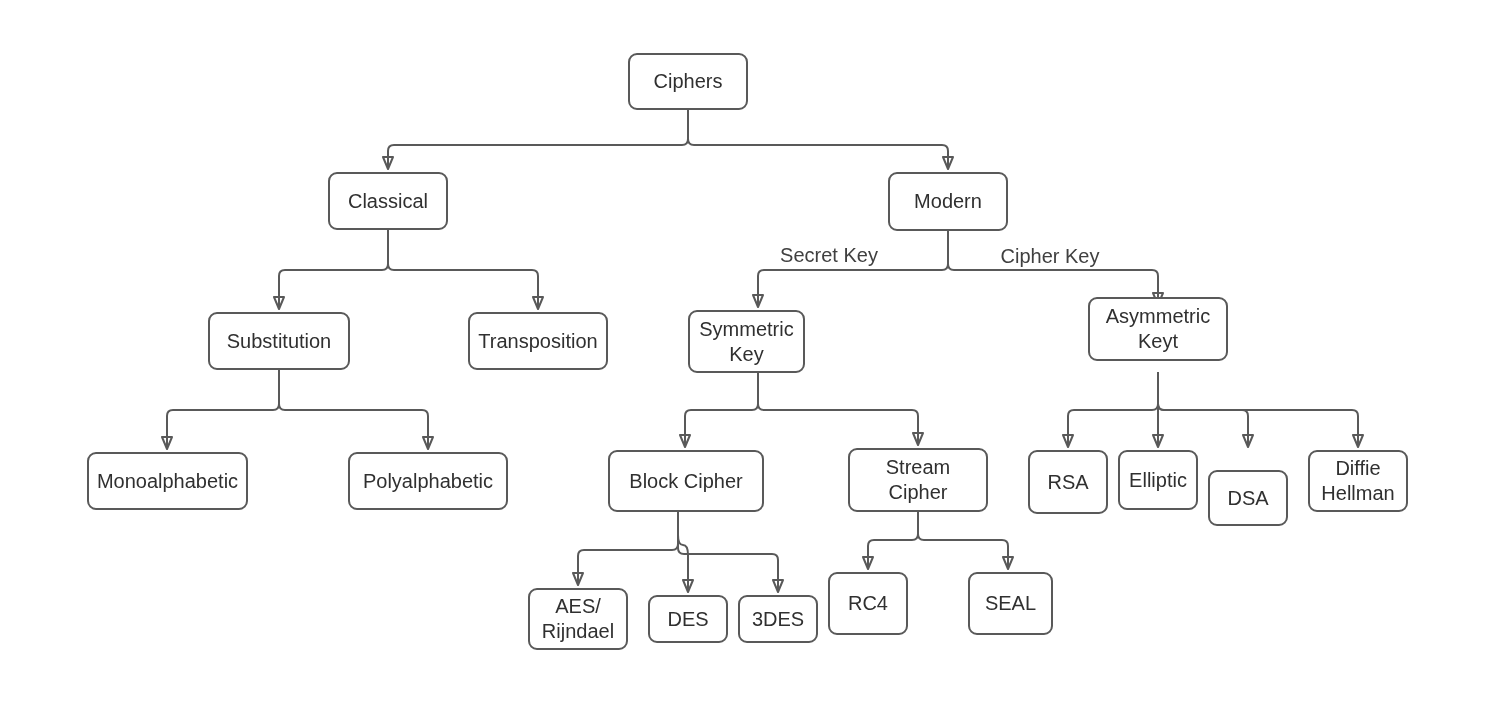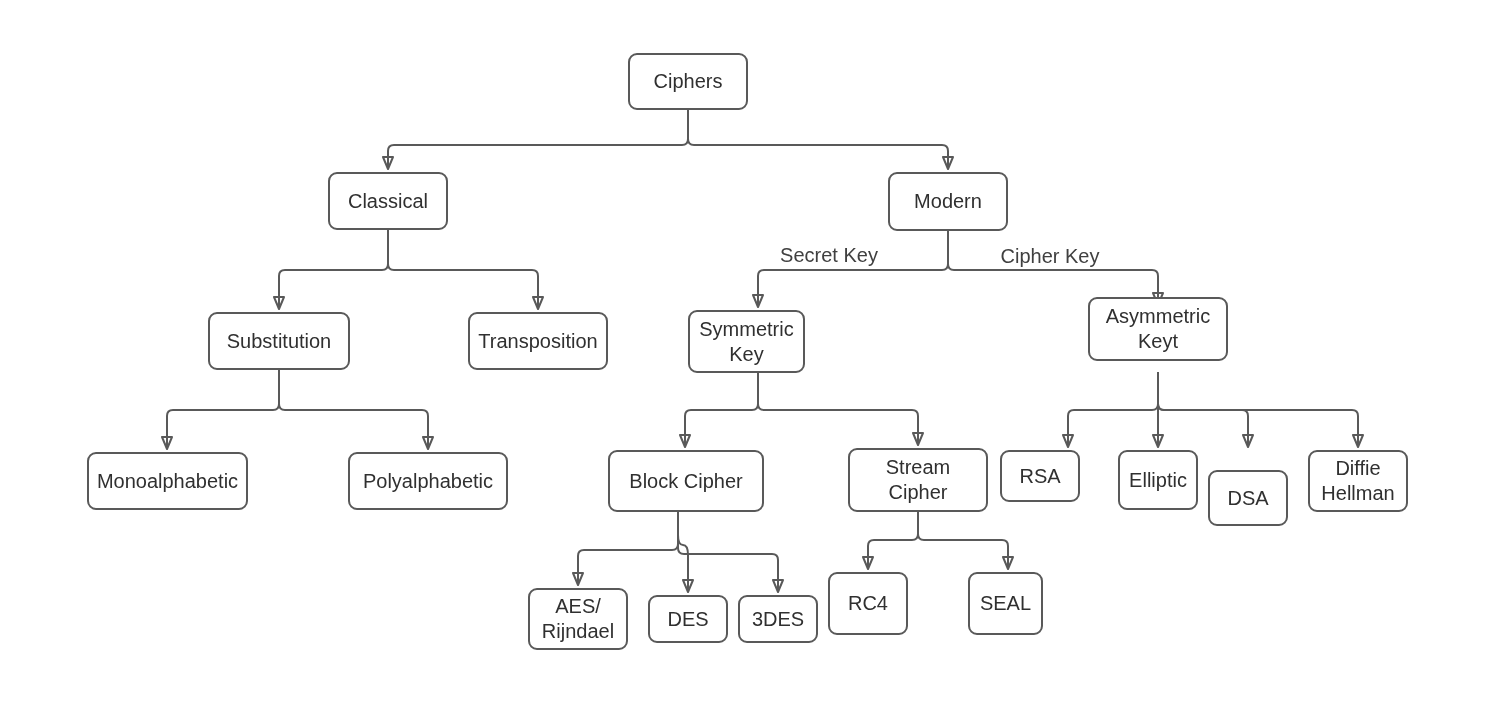--- a/index.html
+++ b/index.html
@@ -125,21 +125,21 @@
 
   <div class="node" style="left:608px; top:450px; width:156px; height:62px">
     <span>Block Cipher</span>
   </div>
 
   <div class="node" style="left:848px; top:448px; width:140px; height:64px">
     <span>Stream</span>
     <span>Cipher</span>
   </div>
 
-  <div class="node" style="left:1000px; top:450px; width:80px; height:52px">
+  <div class="node" style="left:1028px; top:450px; width:80px; height:64px">
     <span>RSA</span>
   </div>
 
   <div class="node" style="left:1118px; top:450px; width:80px; height:60px">
     <span>Elliptic</span>
   </div>
 
   <div class="node" style="left:1208px; top:470px; width:80px; height:56px">
     <span>DSA</span>
   </div>
@@ -159,21 +159,21 @@
   </div>
 
   <div class="node" style="left:738px; top:595px; width:80px; height:48px">
     <span>3DES</span>
   </div>
 
   <div class="node" style="left:828px; top:572px; width:80px; height:63px">
     <span>RC4</span>
   </div>
 
-  <div class="node" style="left:968px; top:572px; width:75px; height:63px">
+  <div class="node" style="left:968px; top:572px; width:85px; height:63px">
     <span>SEAL</span>
   </div>
 
   <div class="edge-label" style="left:769px; top:243px; width:120px">Secret Key</div>
 
   <div class="edge-label" style="left:988px; top:244px; width:124px">Cipher Key</div>
 
 </div>
 
 </body></html>

